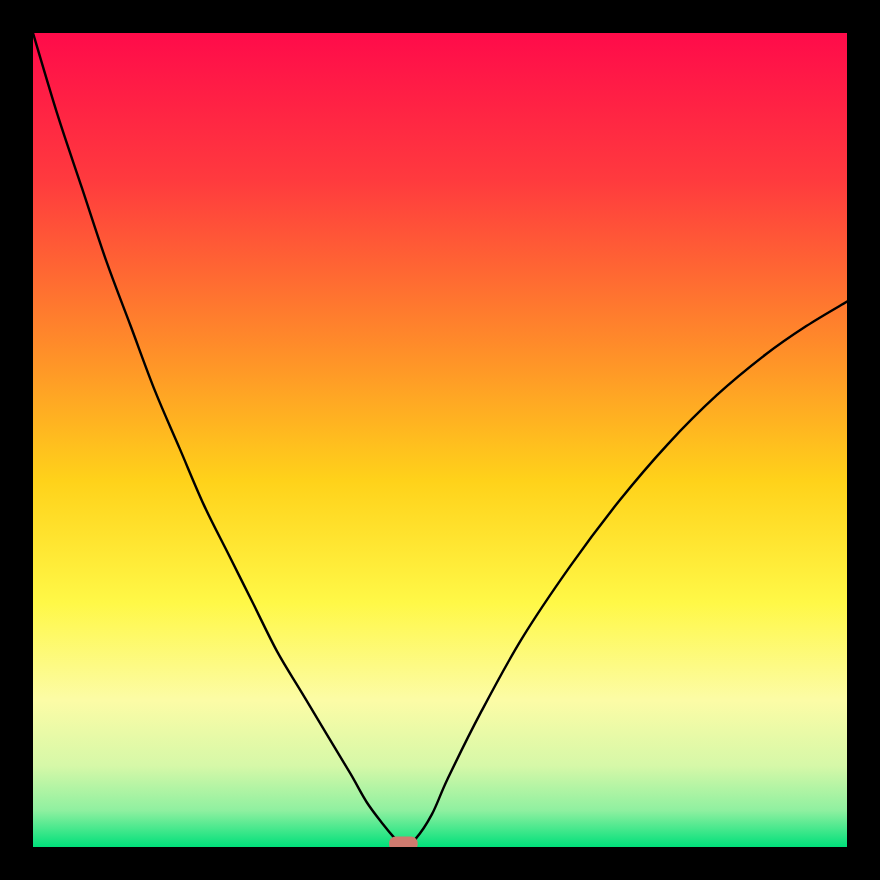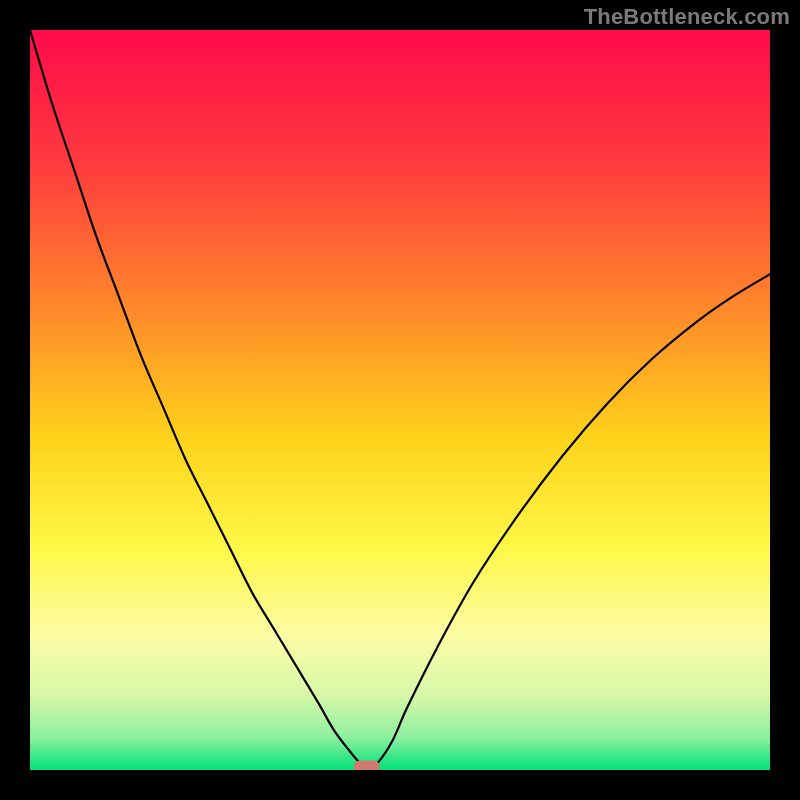--- a/index.html
+++ b/index.html
@@ -43,21 +43,20 @@
     stroke-linecap: round;
   }
   .marker {
     fill: #cf7b6f;
   }
 </style>
 </head>
 <body>
 
 <div class="frame">
-  <div class="watermark">TheBottleneck.com</div>
 
   <svg class="plot" viewBox="0 0 740 740" preserveAspectRatio="none">
     <defs>
       <linearGradient id="bg-grad" x1="0" y1="0" x2="0" y2="1">
       <stop offset="0%" stop-color="#ff0b4a"></stop>
           <stop offset="18%" stop-color="#ff3a3e"></stop>
           <stop offset="38%" stop-color="#ff8a2a"></stop>
           <stop offset="55.00000000000001%" stop-color="#ffd21a"></stop>
           <stop offset="70%" stop-color="#fff847"></stop>
           <stop offset="82%" stop-color="#fcfca6"></stop>

